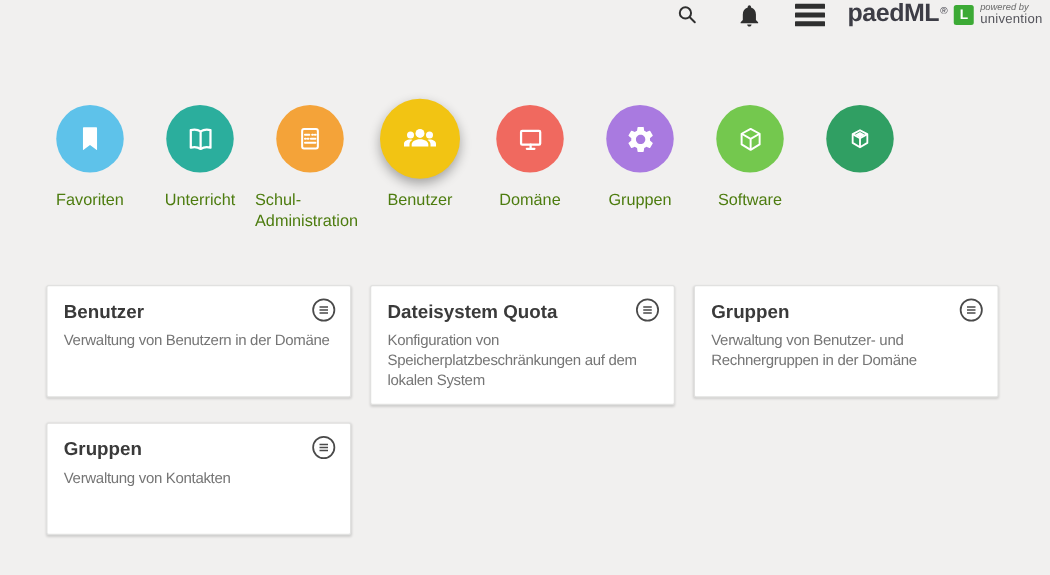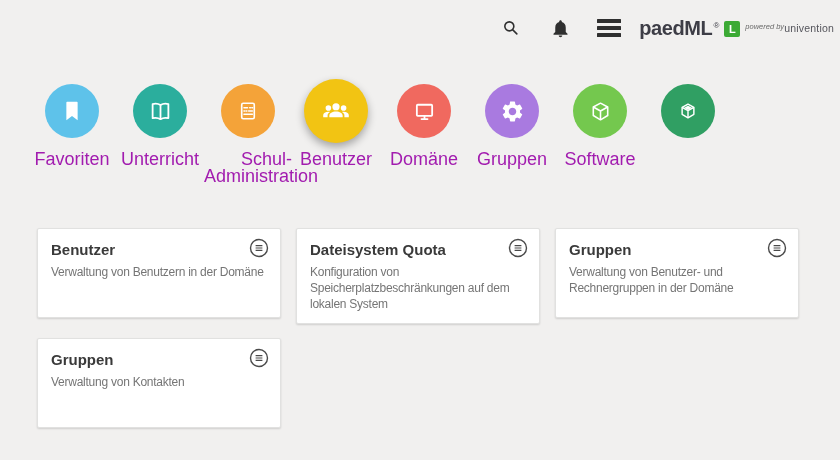--- a/index.html
+++ b/index.html
@@ -8,63 +8,63 @@
     background:#f1f0ef;
     font-family:"Liberation Sans", sans-serif;
     position:relative;
     overflow:hidden;
     color:#3c3c3c;
   }
 
   
   .topbar {
     position:absolute; top:0; left:0; right:0; height:40px;
-    display:flex; align-items:flex-end; justify-content:flex-end;
+    display:flex; align-items:flex-start; justify-content:flex-end;
     padding-right:6px;
   }
   .topbar-btn {
     width:24px; height:24px; display:flex; align-items:center; justify-content:center;
     cursor:pointer;
   }
   .topbar-btn.search { margin-right:25px; }
   .topbar-btn.bell   { margin-right:25px; }
   .topbar-btn.burger { margin-right:18px; flex-direction:column; justify-content:center; }
   .burger-bar { width:24px; height:3.4px; background:#2f2f2f; border-radius:0.5px; }
   .burger-bar + .burger-bar { margin-top:3.8px; }
 
   .logo { display:flex; align-items:center; }
   .logo-brand { font-size:20px; font-weight:600; color:#3d3d46; letter-spacing:-0.4px; }
   .logo-reg   { font-size:8px; color:#3d3d46; align-self:flex-start; margin-top:4px; margin-left:1px; }
   .logo-lbox  {
     width:16px; height:16px; border-radius:2px; margin:0 5px 0 5px;
     color:#fff; font-size:11px; font-weight:bold;
     display:flex; align-items:center; justify-content:center;
   }
-  .logo-powered { display:flex; flex-direction:row; line-height:1.1; padding-top:1px; }
+  .logo-powered { display:flex; flex-direction:column; line-height:1.1; padding-top:1px; }
   .logo-pb { font-size:7.5px; font-style:italic; color:#6a6a6a; }
   .logo-uv { font-size:10.5px; color:#55555c; letter-spacing:0.2px; }
 
   
   .cat-row {
     position:absolute; top:78px; left:28px;
     display:flex;
   }
   .cat-item { width:88px; display:flex; flex-direction:column; align-items:center; cursor:pointer; }
   .cat-circle-wrap { height:66px; display:flex; align-items:center; justify-content:center; }
   .cat-circle {
     width:54px; height:54px; border-radius:50%;
     display:flex; align-items:center; justify-content:center;
   }
   .cat-item.selected .cat-circle {
     width:64px; height:64px;
     box-shadow:0 4px 9px rgba(0,0,0,0.32);
   }
   .cat-label {
-    margin-top:7px; font-size:18px; line-height:17px;
-    color:#a21caf; text-align:right; max-width:88px;
+    margin-top:7px; font-size:13px; line-height:17px;
+    color:#4d7c0f; text-align:left; max-width:88px;
   }
 
   
   .cards {
     position:absolute; top:228px; left:37px; width:762px;
     display:grid;
     grid-template-columns:repeat(3, 244px);
     grid-template-rows:90px;
     grid-auto-rows:90px;
     column-gap:15px; row-gap:20px;

